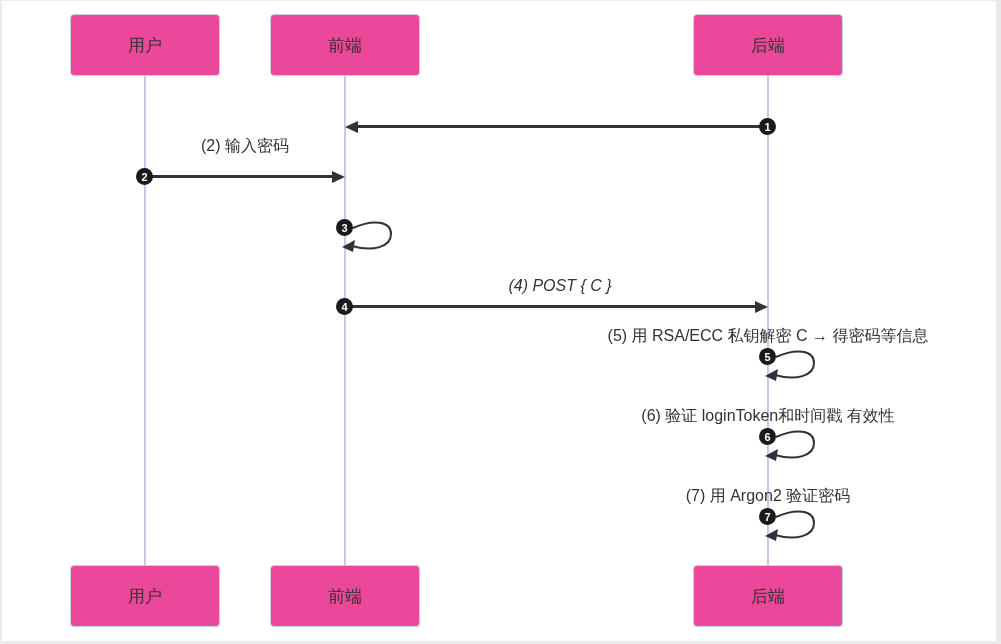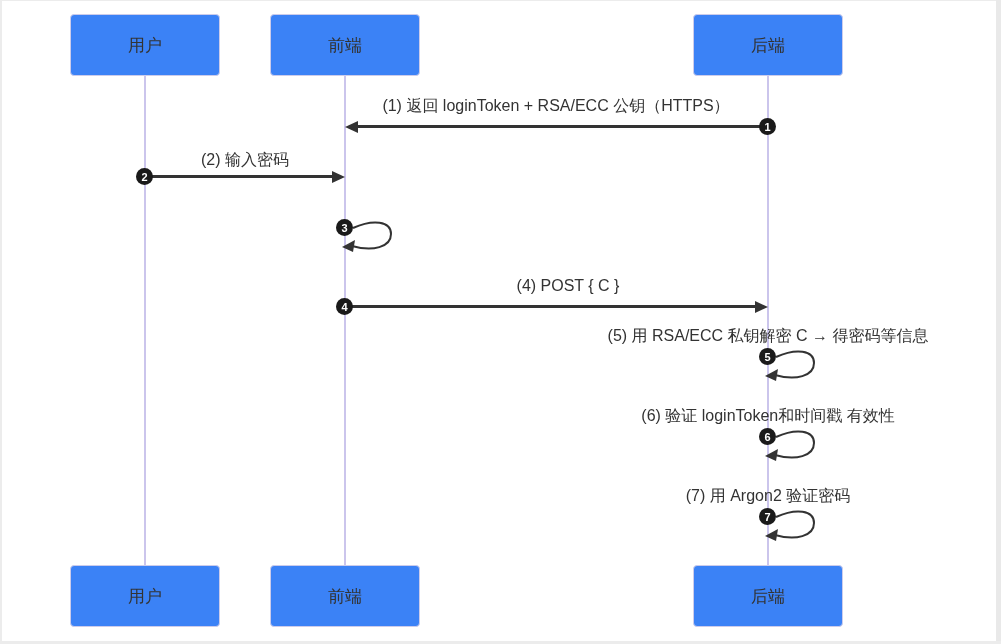--- a/index.html
+++ b/index.html
@@ -8,21 +8,21 @@
     font-family:"Liberation Sans","DejaVu Sans",sans-serif;color:#333;
   }
   
   .edge-top{position:absolute;left:0;top:0;width:1001px;height:1px;background:#ececec;}
   .edge-left{position:absolute;left:0;top:0;width:2px;height:644px;background:#ececec;}
   .scroll-v{position:absolute;right:0;top:0;width:5px;height:644px;background:#e9e9e9;}
   .scroll-h{position:absolute;left:0;bottom:0;width:1001px;height:3px;background:#ececec;}
   
   .actor{
     position:absolute;width:150px;height:62px;box-sizing:border-box;
-    background:#3b82f6;border:1px solid #CCCCEB;border-radius:4px;
+    background:#ec4899;border:1px solid #CCCCEB;border-radius:4px;
     display:flex;align-items:center;justify-content:center;
     font-size:17px;color:#333;
   }
   .lifeline{position:absolute;width:2px;background:#CBC5EC;top:76px;height:489px;}
   
   .msg-label{
     position:absolute;height:20px;line-height:20px;font-size:16px;color:#333;
     text-align:center;white-space:nowrap;
   }
   .msg-line{position:absolute;height:3px;background:#333;}
@@ -55,37 +55,36 @@
   <div class="actor" style="left:70px;top:14px;">
     <span>用户</span>
   </div>
   <div class="actor" style="left:270px;top:14px;">
     <span>前端</span>
   </div>
   <div class="actor" style="left:693px;top:14px;">
     <span>后端</span>
   </div>
 
-  <div class="msg-label" style="left:256px;top:96px;width:600px;">(1) 返回 loginToken + RSA/ECC 公钥（HTTPS）</div>
   <div class="msg-line" style="left:357px;top:125px;width:411px;"></div>
   <div class="head-left" style="left:345px;top:121px;"></div>
   <div class="badge" style="left:759px;top:118px;">1</div>
 
-  <div class="msg-label" style="left:95px;top:150px;width:300px;">(2) 输入密码</div>
+  <div class="msg-label" style="left:95px;top:136px;width:300px;">(2) 输入密码</div>
   <div class="msg-line" style="left:146px;top:175px;width:187px;"></div>
   <div class="head-right" style="left:332px;top:171px;"></div>
   <div class="badge" style="left:136px;top:168px;">2</div>
 
   <svg class="loop-svg" style="left:339px;top:219px;" viewBox="0 0 60 42">
     <path d="M 14 9 C 34 0, 52 2, 52 15 C 52 28, 34 33, 13 27" fill="none" stroke="#333333" stroke-width="2"></path>
     <polygon points="3,28 16,21 14,33" fill="#333333"></polygon>
   </svg>
   <div class="badge" style="left:336px;top:219px;">3</div>
 
-  <div class="msg-label" style="left:268px;top:276px;width:600px;">(4) POST { C }</div>
+  <div class="msg-label" style="left:260px;top:276px;width:600px;font-style:italic;">(4) POST { C }</div>
   <div class="msg-line" style="left:346px;top:305px;width:410px;"></div>
   <div class="head-right" style="left:755px;top:301px;"></div>
   <div class="badge" style="left:336px;top:298px;">4</div>
 
   <div class="msg-label" style="left:518px;top:326px;width:500px;">(5) 用 RSA/ECC 私钥解密 C → 得密码等信息</div>
   <svg class="loop-svg" style="left:762px;top:348px;" viewBox="0 0 60 42">
     <path d="M 14 9 C 34 0, 52 2, 52 15 C 52 28, 34 33, 13 27" fill="none" stroke="#333333" stroke-width="2"></path>
     <polygon points="3,28 16,21 14,33" fill="#333333"></polygon>
   </svg>
   <div class="badge" style="left:759px;top:348px;">5</div>

